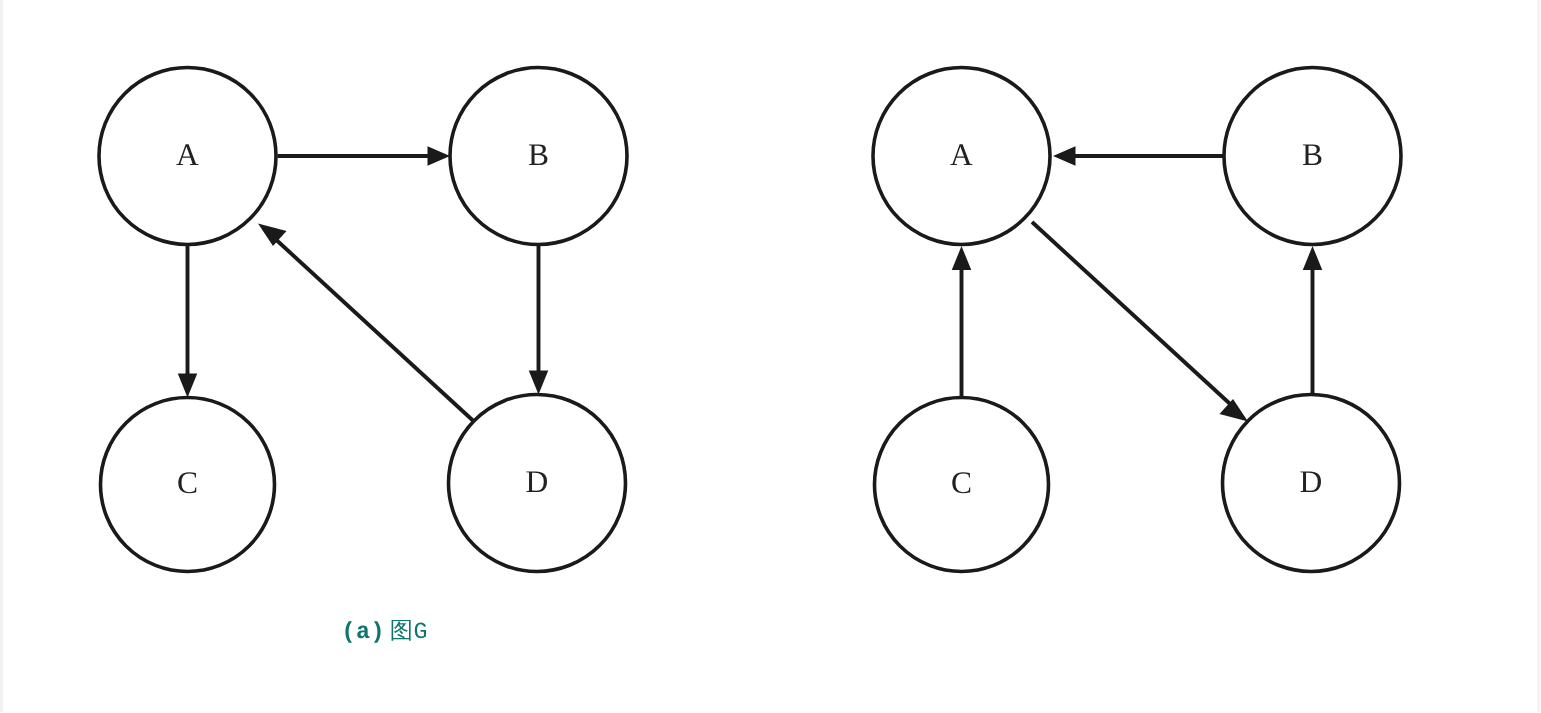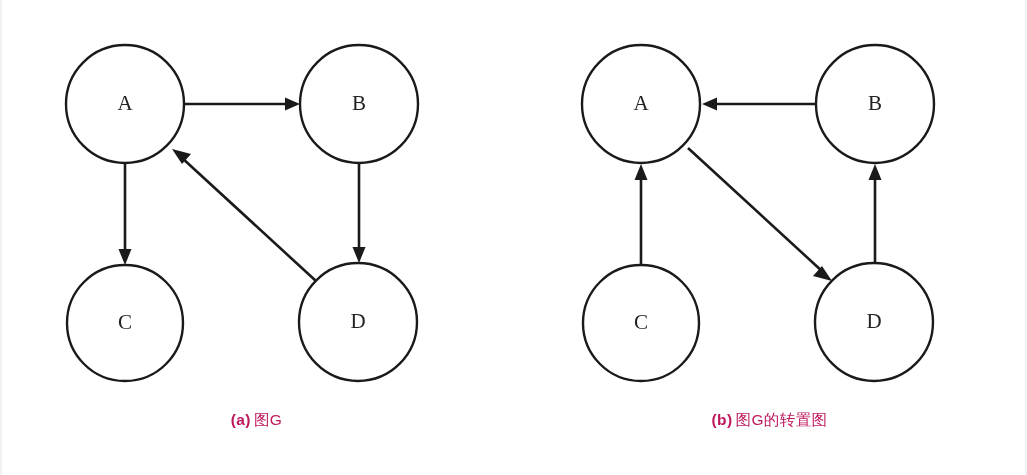--- a/index.html
+++ b/index.html
@@ -53,23 +53,23 @@
     text-anchor: middle;
     dominant-baseline: middle;
     user-select: none;
   }
   .caption {
     position: absolute;
     width: 513px;
     left: 0;
     top: 410px;
     text-align: center;
-    font-family: Liberation Sans, sans-serif;
+    font-family: Liberation Mono, monospace;
     font-size: 15.5px;
-    color: #be185d;
+    color: #0f766e;
     letter-spacing: 0.4px;
   }
   .caption .cap-tag {
     font-weight: bold;
   }
   .caption .cap-text {
     margin-left: 3px;
   }
   .edge-border-left,
   .edge-border-right {
@@ -170,18 +170,15 @@
       <g>
         <circle class="node-circle" cx="128" cy="323" r="58"></circle>
         <text class="node-label" x="128" y="324">C</text>
       </g>
       <g>
         <circle class="node-circle" cx="361" cy="322" r="59"></circle>
         <text class="node-label" x="361" y="323">D</text>
       </g>
     </svg>
 
-    <div class="caption">
-      <span class="cap-tag">(b)</span><span class="cap-text">图G的转置图</span>
-    </div>
   </div>
 
 </div>
 
 </body></html>

